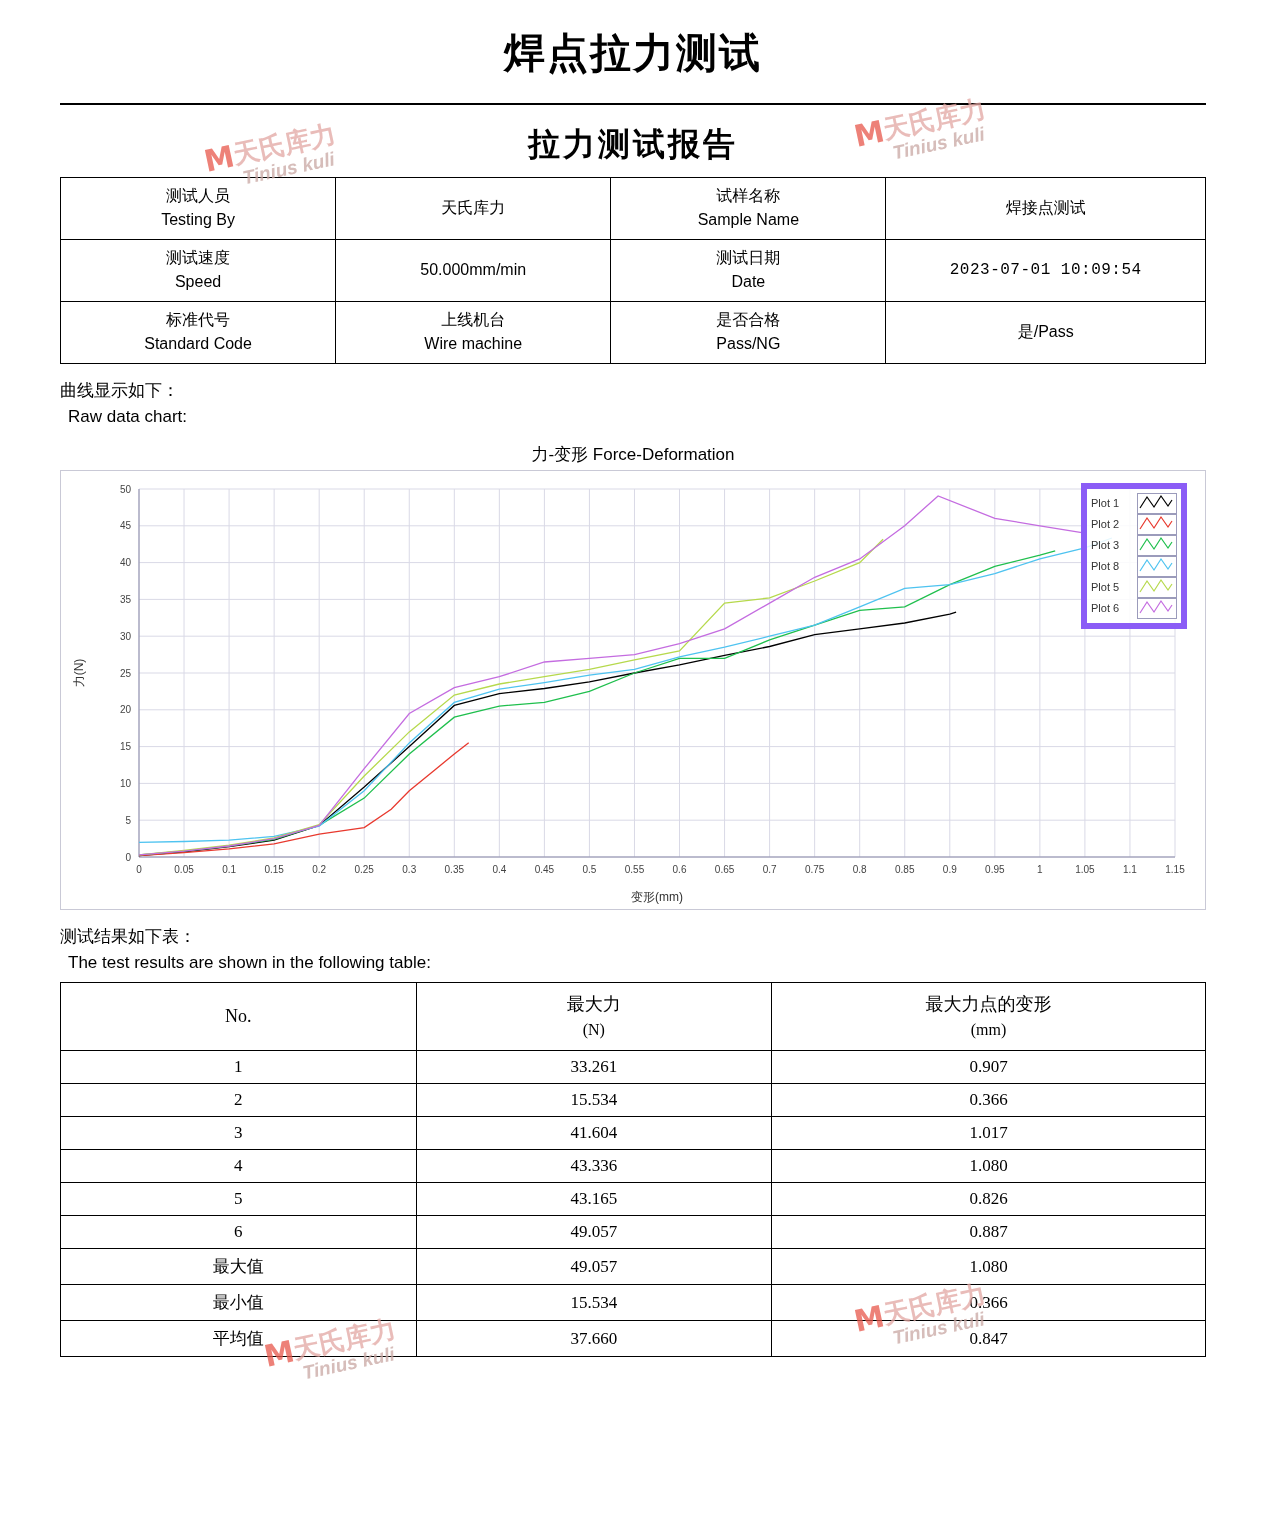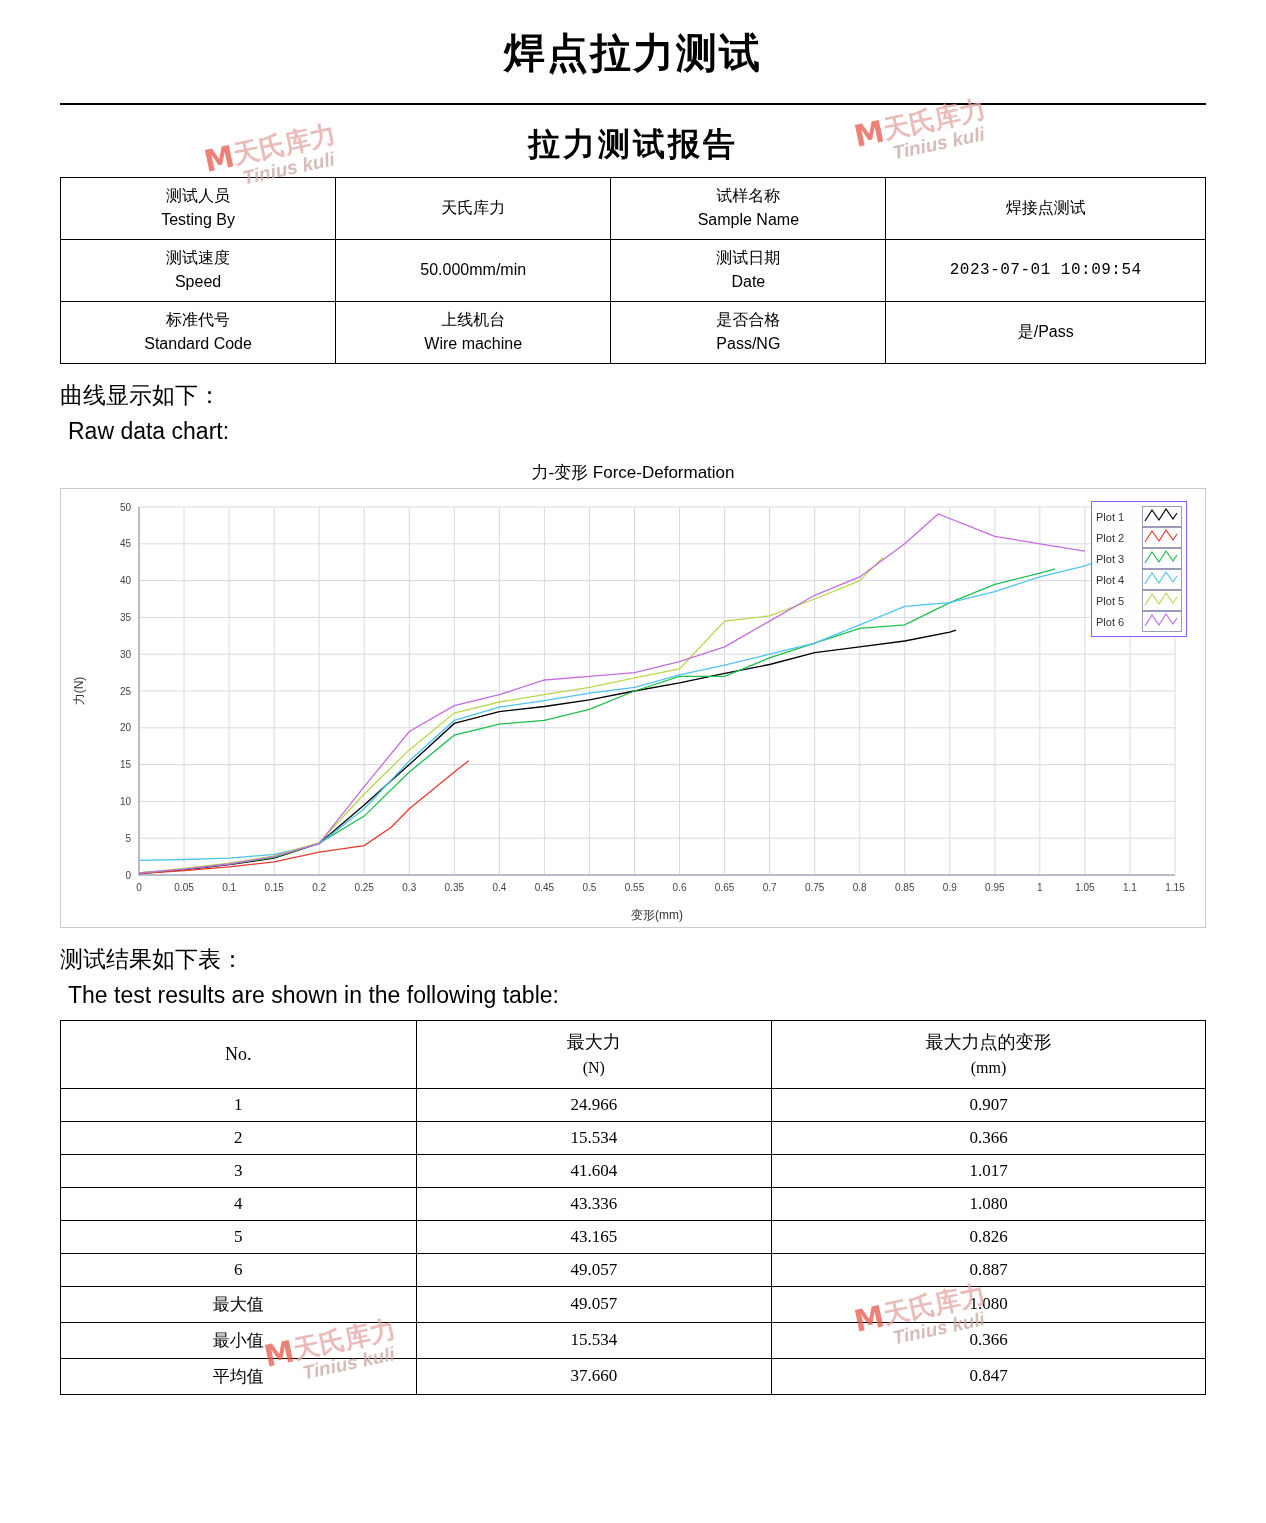--- a/index.html
+++ b/index.html
@@ -102,21 +102,21 @@
     font-size: 16px;
     line-height: 1.5;
     vertical-align: middle;
   }
   .cell-two-line .l1 { display: block; }
   .cell-two-line .l2 { display: block; }
   .mono { font-family: "Liberation Mono", monospace; font-size: 15px; letter-spacing: 0.5px;}
 
   
   .caption {
-    font-size: 23px;
+    font-size: 17px;
     line-height: 1.55;
     padding-top: 14px;
   }
   .caption .l2 { display: block; margin-left: 8px; }
 
   
   .chart-title {
     text-align: center;
     font-size: 17px;
     padding: 12px 0 4px 0;
@@ -126,21 +126,21 @@
     border: 1px solid #c9c9d6;
     background: #fff;
     height: 440px;
     box-sizing: border-box;
   }
   .chart-box svg { display: block; }
   .legend-box {
     position: absolute;
     right: 18px;
     top: 12px;
-    border: 1px solid #8b5cf6;
+    border: 6px solid #8b5cf6;
     background: rgba(255,255,255,0.85);
     padding: 4px 4px;
     font-size: 11px;
     color: #333;
   }
   .legend-row {
     display: flex;
     align-items: center;
     height: 21px;
   }
@@ -360,21 +360,21 @@
         </div>
         <div class="legend-row">
           <span class="legend-label">Plot 3</span>
           <span class="legend-swatch">
             <svg width="36" height="17" viewBox="0 0 36 17">
               <polyline points="2,14 9,3 16,13 23,2 30,12 34,6" fill="none" stroke="#1fbf4d" stroke-width="1.2"></polyline>
             </svg>
           </span>
         </div>
         <div class="legend-row">
-          <span class="legend-label">Plot 4</span>
+          <span class="legend-label">Plot 8</span>
           <span class="legend-swatch">
             <svg width="36" height="17" viewBox="0 0 36 17">
               <polyline points="2,14 9,3 16,13 23,2 30,12 34,6" fill="none" stroke="#4ec3f0" stroke-width="1.2"></polyline>
             </svg>
           </span>
         </div>
         <div class="legend-row">
           <span class="legend-label">Plot 5</span>
           <span class="legend-swatch">
             <svg width="36" height="17" viewBox="0 0 36 17">
@@ -408,21 +408,21 @@
             <span class="u1">最大力</span>
             <span class="u2">(N)</span>
           </td>
           <td class="head" style="width: 38%;">
             <span class="u1">最大力点的变形</span>
             <span class="u2">(mm)</span>
           </td>
         </tr>
         <tr>
           <td>1</td>
-          <td>24.966</td>
+          <td>33.261</td>
           <td>0.907</td>
         </tr>
         <tr>
           <td>2</td>
           <td>15.534</td>
           <td>0.366</td>
         </tr>
         <tr>
           <td>3</td>
           <td>41.604</td>

